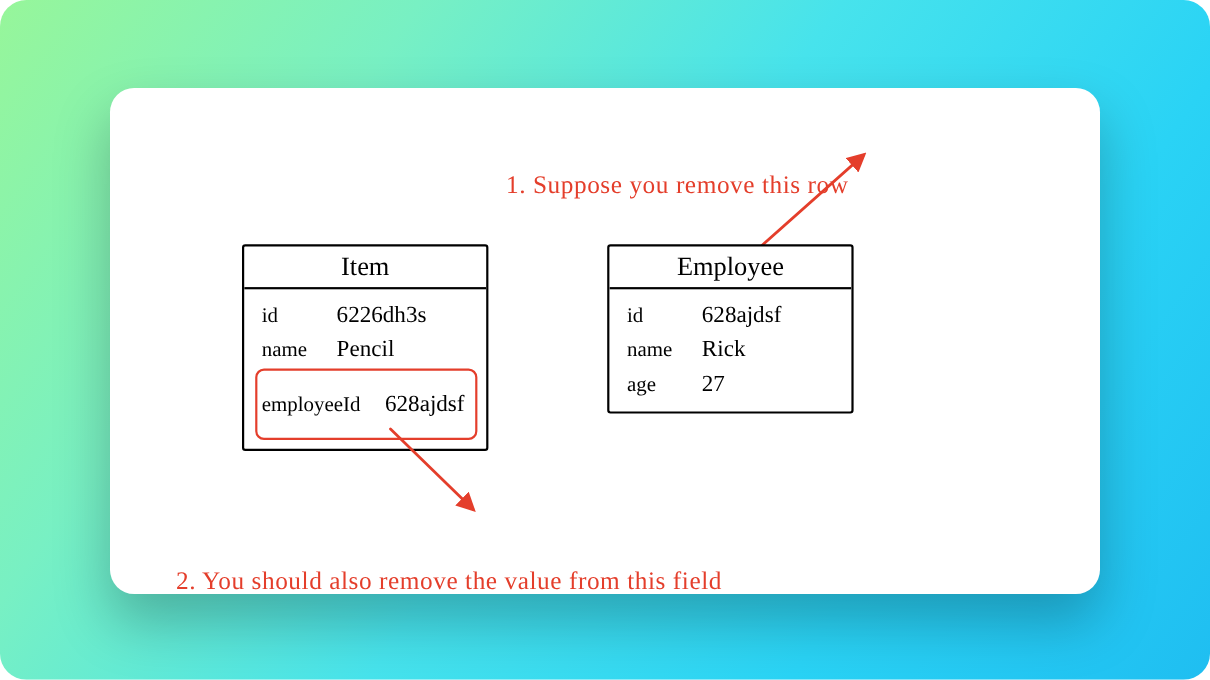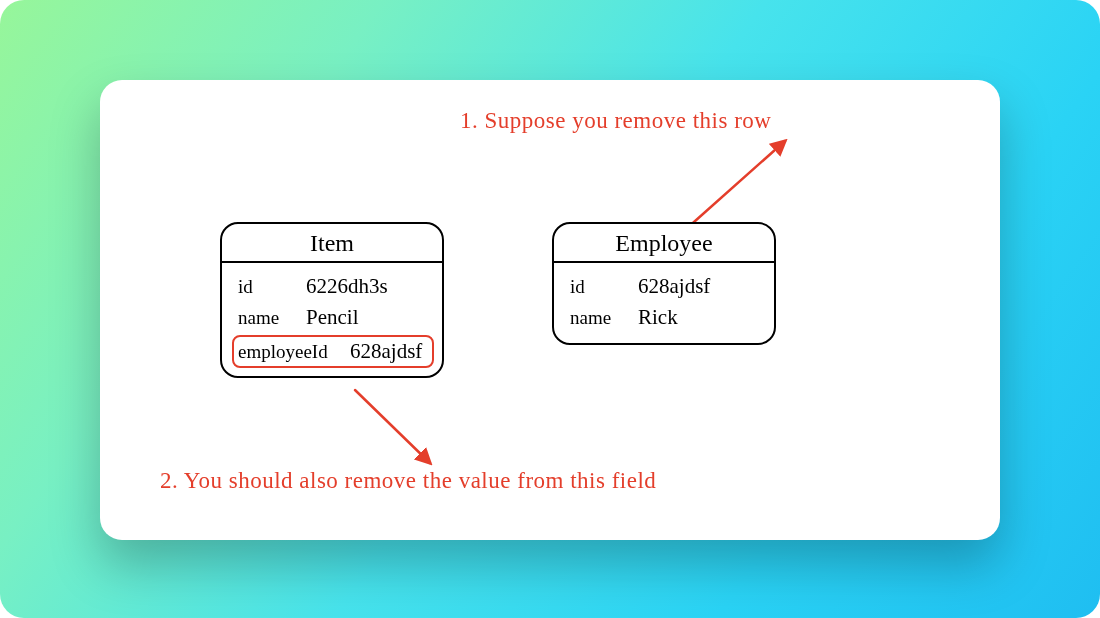--- a/index.html
+++ b/index.html
@@ -35,28 +35,29 @@
   }
   .hand {
     font-family: "Comic Sans MS", "Segoe Print", "Bradley Hand", cursive;
   }
   .annotation {
     position: absolute;
     color: #e43e2b;
     font-size: 23px;
     font-weight: 500;
     letter-spacing: 0.5px;
+    margin-top: 47px;
   }
 
   
   .entity {
     position: absolute;
     width: 220px;
     border: 2.5px solid #000;
-    border-radius: 18px;
+    border-radius: 3px;
     background: #fff;
     overflow: hidden;
   }
   .entity-header {
     text-align: center;
     font-size: 24px;
     border-bottom: 2.5px solid #000;
     padding: 6px 0 4px 0;
     font-weight: 500;
   }
@@ -75,21 +76,21 @@
   }
   .row .val {
     font-size: 21px;
   }
   .row-wide .key {
     min-width: 102px;
   }
   .highlight {
     border: 2px solid #e43e2b;
     border-radius: 8px;
-    padding: 2px 4px;
+    padding: 18px 4px;
     margin: 2px -4px -2px -4px;
   }
 
   svg.arrow {
     position: absolute;
     overflow: visible;
     pointer-events: none;
   }
 </style>
 </head>
@@ -131,20 +132,24 @@
       <div class="entity-header hand">Employee</div>
       <div class="entity-body">
         <div class="row hand">
           <span class="key">id</span>
           <span class="val">628ajdsf</span>
         </div>
         <div class="row hand">
           <span class="key">name</span>
           <span class="val">Rick</span>
         </div>
+        <div class="row hand">
+          <span class="key">age</span>
+          <span class="val">27</span>
+        </div>
       </div>
     </div>
 
     <svg class="arrow" style="left:225px; top:308px; width:150px; height:90px;">
       <defs>
         <marker id="ah2" viewBox="0 0 10 10" refX="8" refY="5" markerWidth="7" markerHeight="7" orient="auto-start-reverse">
           <path d="M0 0 L10 5 L0 10 z" fill="#e43e2b"></path>
         </marker>
       </defs>
       <line x1="30" y1="2" x2="105" y2="75" stroke="#e43e2b" stroke-width="2.5" marker-end="url(#ah2)" stroke-linecap="round"></line>

